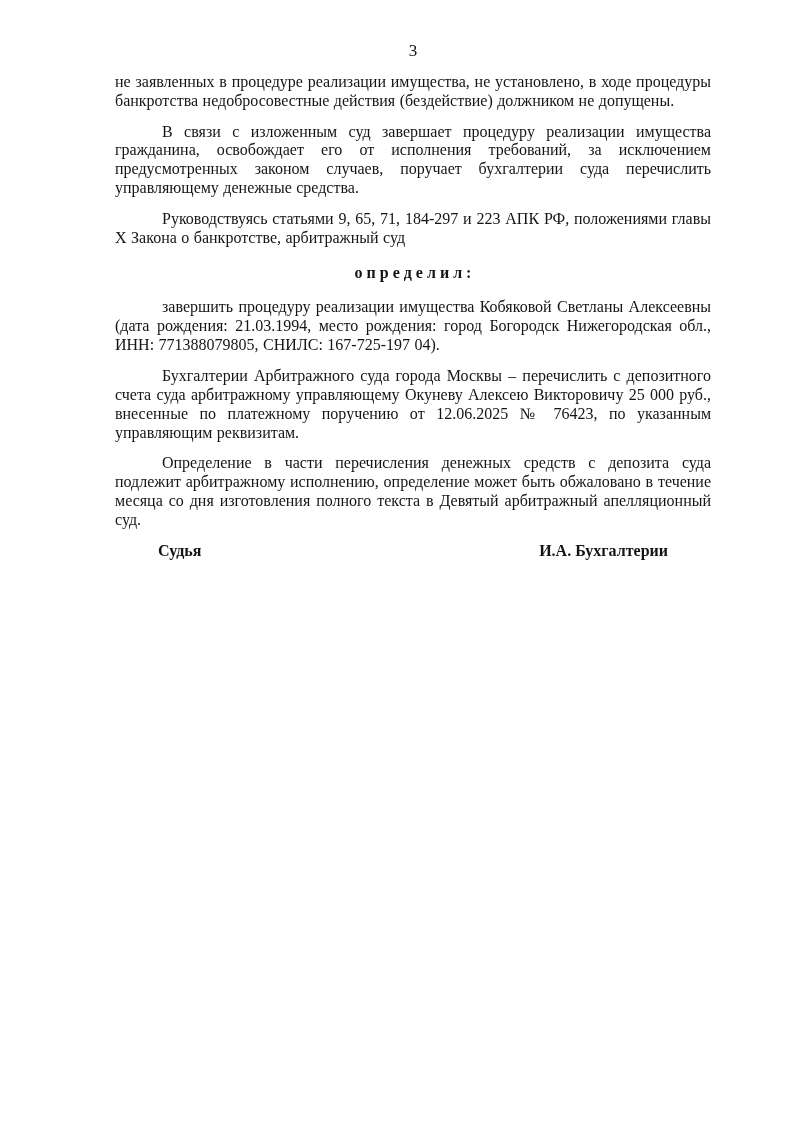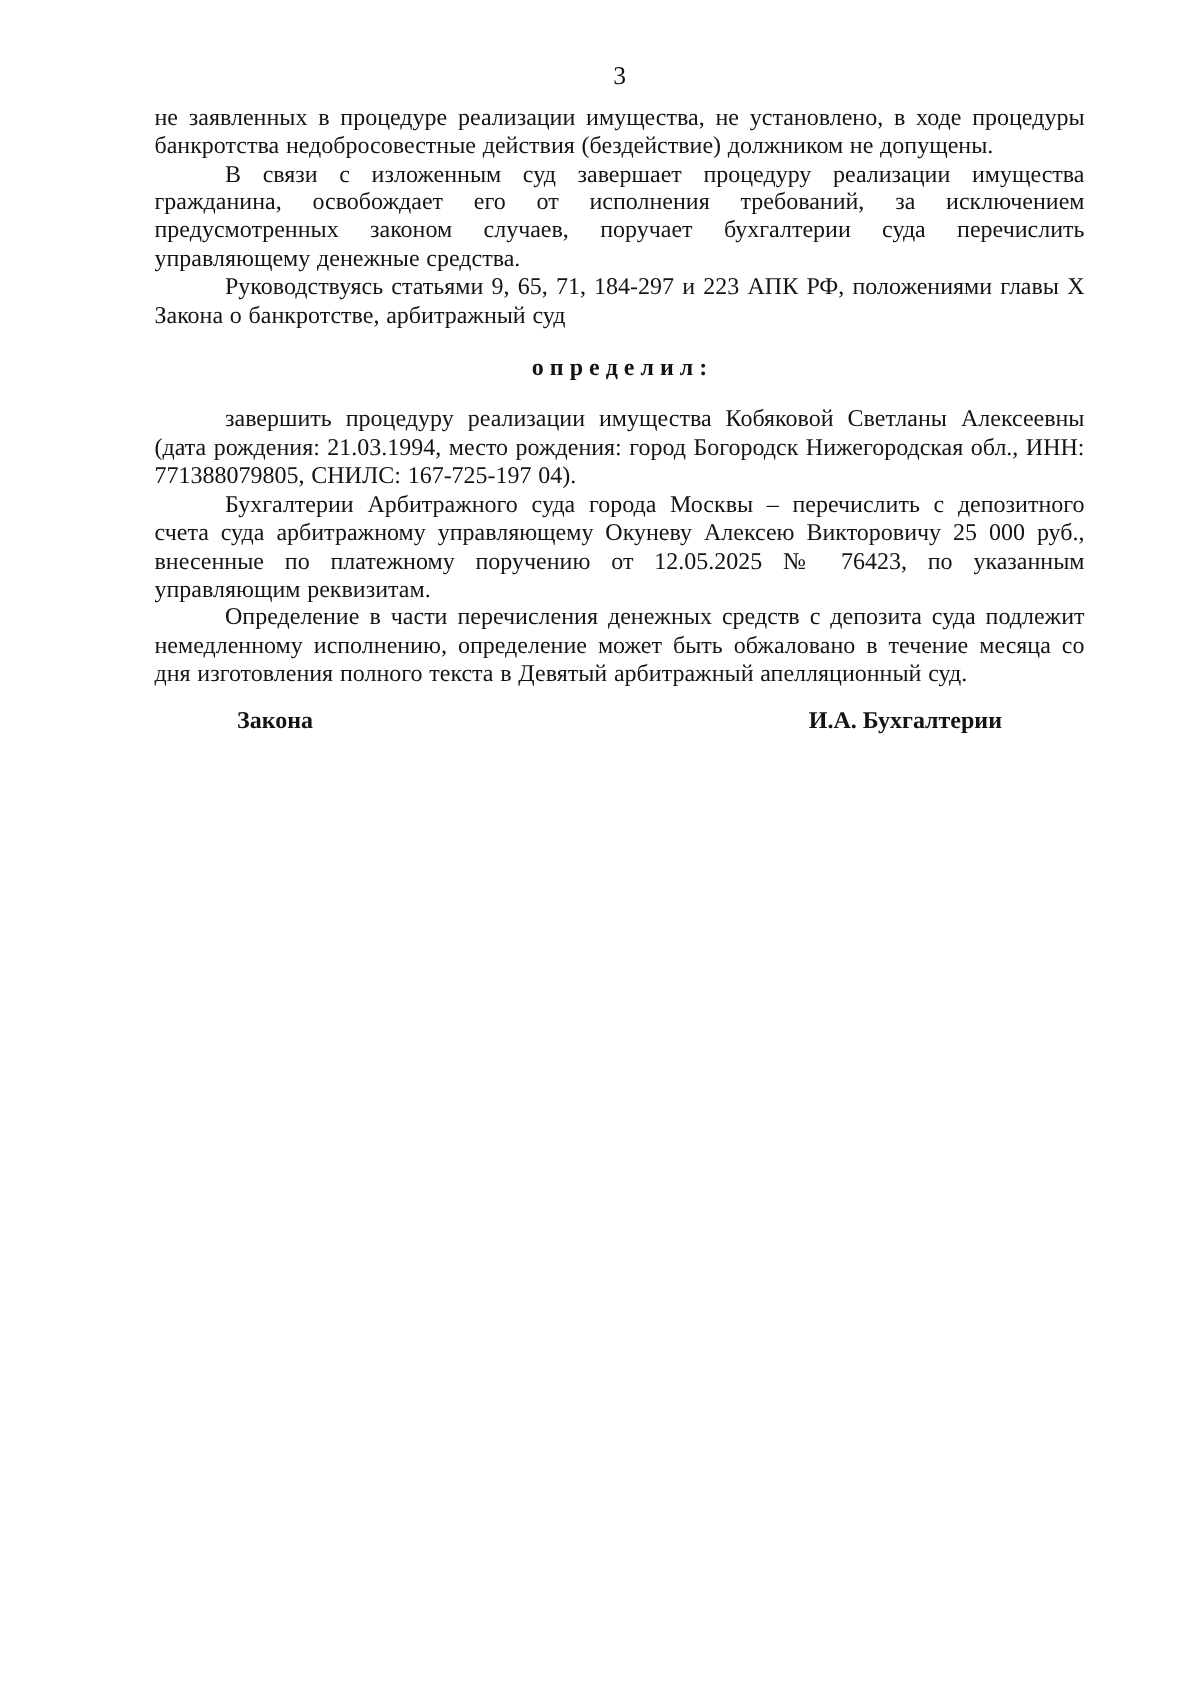--- a/index.html
+++ b/index.html
@@ -25,21 +25,21 @@
     font-size: 16px;
     line-height: 18.85px;
   }
   .page-num {
     text-align: center;
     font-size: 17px;
     line-height: 18.85px;
     margin: 0 0 9px 0;
   }
   .para {
-    margin: 0;
+    margin: 12px;
     text-align: justify;
     text-indent: 47px;
     word-spacing: 0.5px;
   }
   .para.noindent {
     text-indent: 0;
   }
   .ruling-heading {
     margin: 16px;
     text-align: center;
@@ -68,23 +68,23 @@
 
     <p class="para">В связи с изложенным суд завершает процедуру реализации имущества гражданина, освобождает его от исполнения требований, за исключением предусмотренных законом случаев, поручает бухгалтерии суда перечислить управляющему денежные средства.</p>
 
     <p class="para">Руководствуясь статьями 9, 65, 71, 184-297 и 223 АПК РФ, положениями главы X Закона о банкротстве, арбитражный суд</p>
 
     <p class="ruling-heading">о п р е д е л и л :</p>
 
     <p class="para">завершить процедуру реализации имущества Кобяковой Светланы Алексеевны (дата рождения: 21.03.1994, место рождения: город Богородск Нижегородская обл., ИНН: 771388079805, СНИЛС: 167-725-197 04).</p>
 
 
-    <p class="para">Бухгалтерии Арбитражного суда города Москвы – перечислить с депозитного счета суда арбитражному управляющему Окуневу Алексею Викторовичу 25 000 руб., внесенные по платежному поручению от 12.05.2025 № 76423, по указанным управляющим реквизитам.</p>
+    <p class="para">Бухгалтерии Арбитражного суда города Москвы – перечислить с депозитного счета суда арбитражному управляющему Окуневу Алексею Викторовичу 25 000 руб., внесенные по платежному поручению от 12.06.2025 № 76423, по указанным управляющим реквизитам.</p>
 
-    <p class="para">Определение в части перечисления денежных средств с депозита суда подлежит немедленному исполнению, определение может быть обжаловано в течение месяца со дня изготовления полного текста в Девятый арбитражный апелляционный суд.</p>
+    <p class="para">Определение в части перечисления денежных средств с депозита суда подлежит арбитражному исполнению, определение может быть обжаловано в течение месяца со дня изготовления полного текста в Девятый арбитражный апелляционный суд.</p>
 
     <div class="sig-row">
-      <span>Закона</span>
+      <span>Судья</span>
       <span>И.А. Бухгалтерии</span>
     </div>
 
   </div>
 </div>
 
 </body></html>

